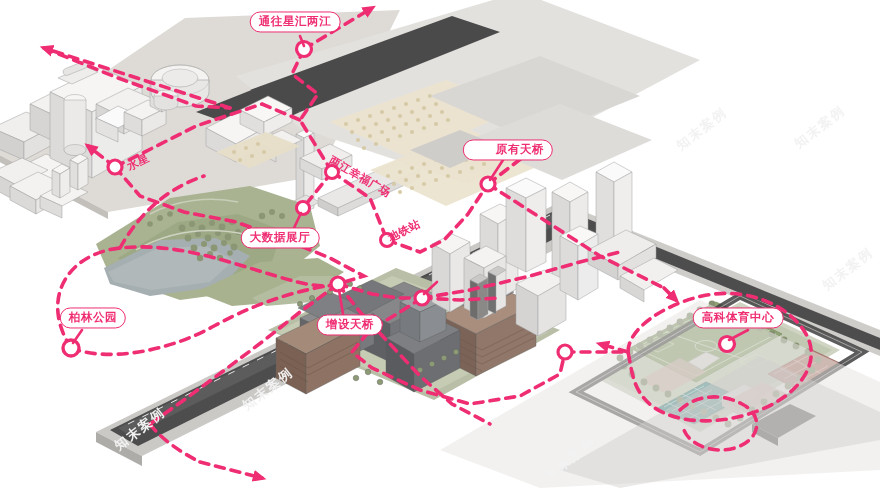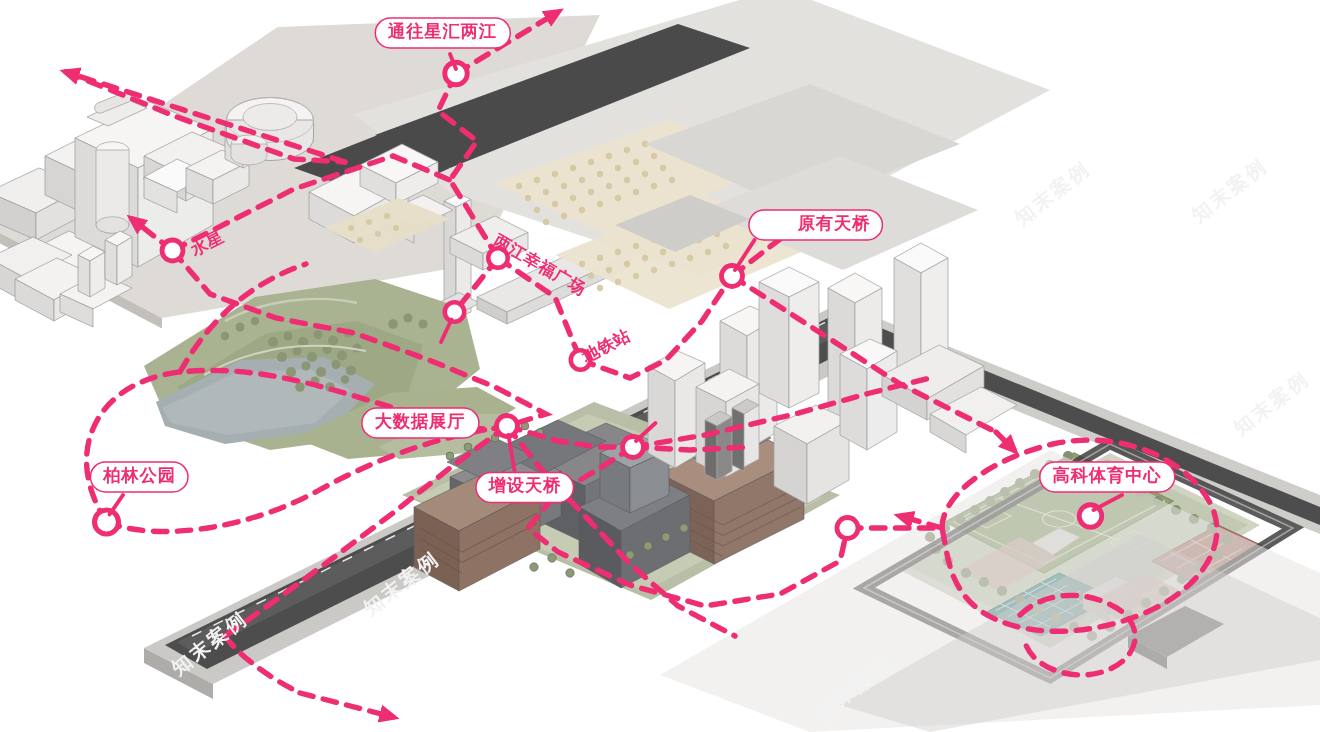--- a/index.html
+++ b/index.html
@@ -570,22 +570,22 @@
         <path d="M294,228 L301,213"></path>
         <path d="M437,282 L424,294"></path>
         <path d="M343,314 L339,290"></path>
         <path d="M82,330 L73,343"></path>
         <path d="M748,330 L729,340"></path>
       </g>
     </g>
   </svg>
 
   <div class="lbl" style="left:295px;top:22px;">通往星汇两江</div>
-  <div class="lbl" style="left:544px;top:150px;padding-left:32px;">原有天桥</div>
-  <div class="lbl" style="left:280px;top:238px;margin-top:44px;">大数据展厅</div>
+  <div class="lbl" style="left:508px;top:150px;padding-left:32px;">原有天桥</div>
+  <div class="lbl" style="left:280px;top:238px;">大数据展厅</div>
   <div class="lbl" style="left:350px;top:325px;text-align:center;">增设天桥</div>
   <div class="lbl" style="left:93px;top:318px;">柏林公园</div>
   <div class="lbl" style="left:738px;top:318px;">高科体育中心</div>
 
   <div class="rotlbl" style="left:128px;top:160px;transform:rotate(-27deg);">水星</div>
   <div class="rotlbl" style="left:330px;top:152px;transform:rotate(30deg);">两江幸福广场</div>
   <div class="rotlbl" style="left:389px;top:231px;transform:rotate(-27deg);">地铁站</div>
 
   <div class="wm" style="left:672px;top:120px;">知末案例</div>
   <div class="wm" style="left:790px;top:118px;">知末案例</div>

